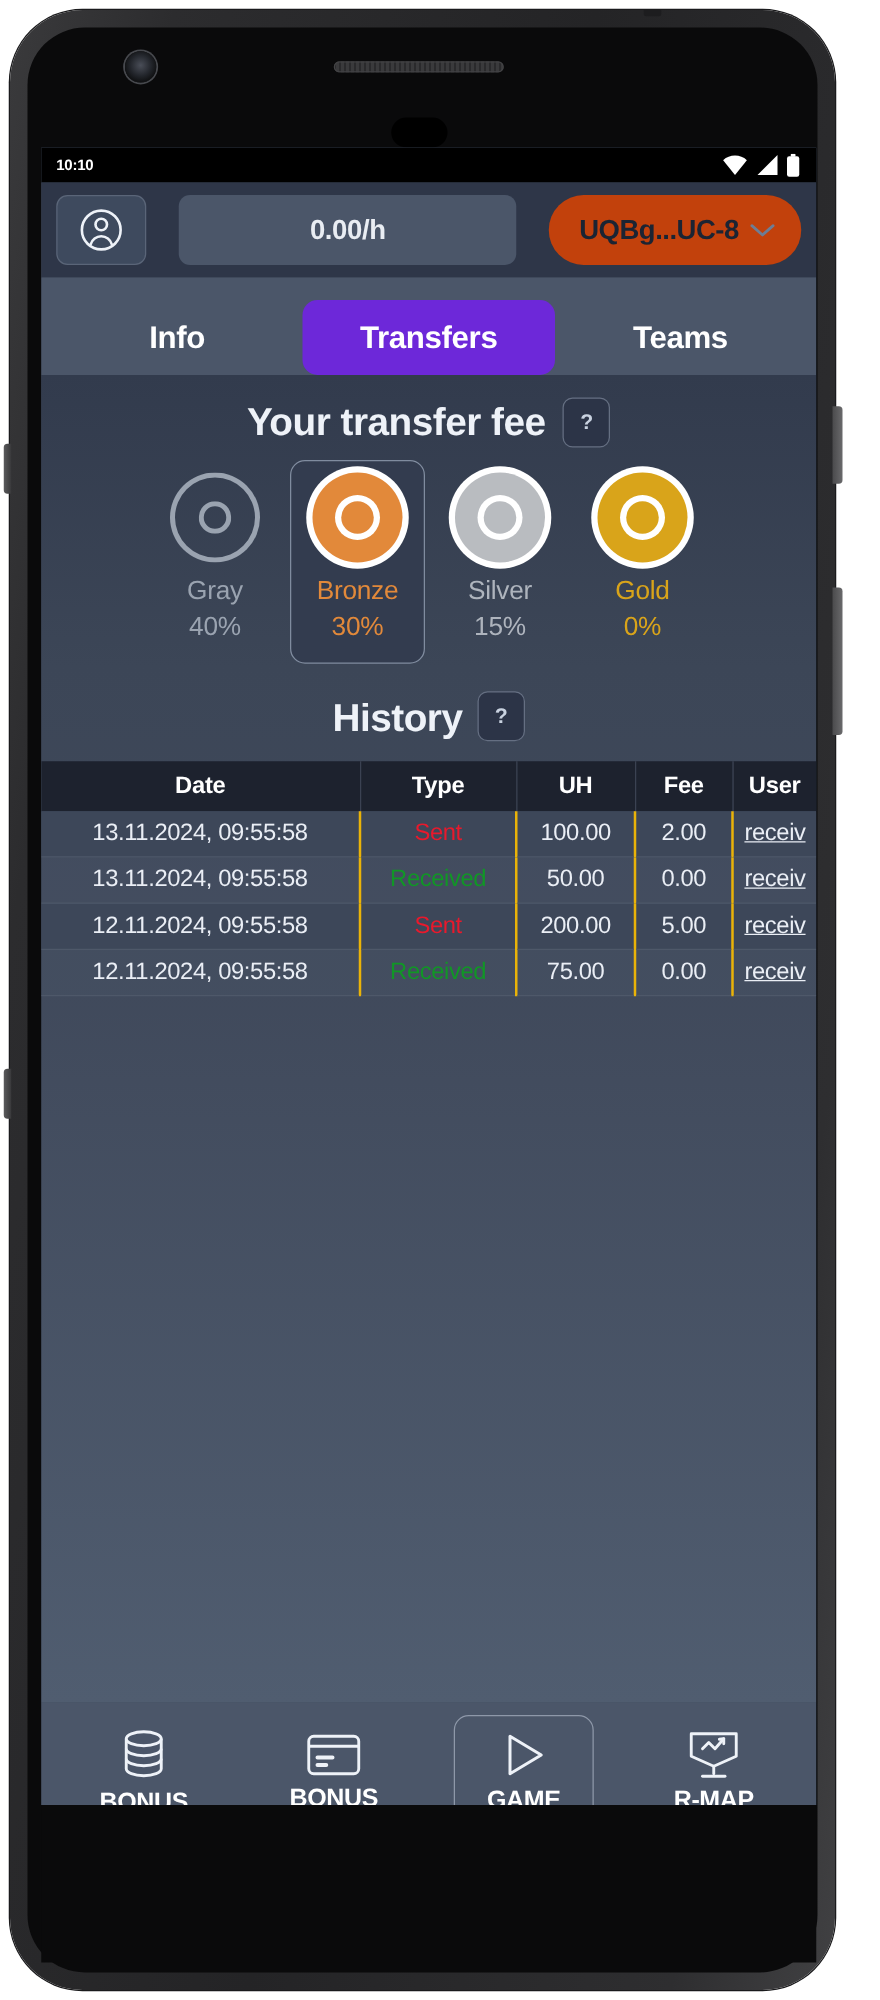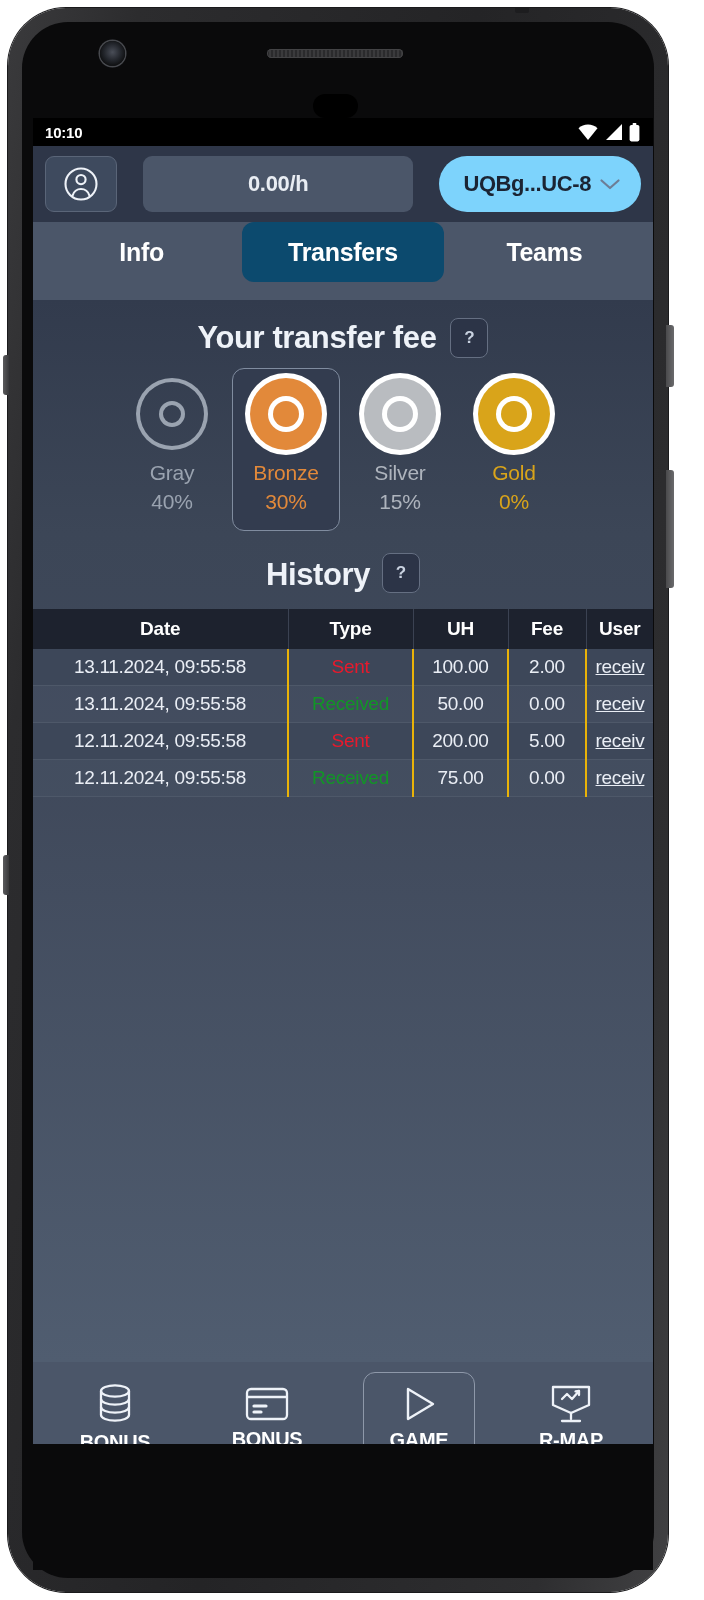--- a/index.html
+++ b/index.html
@@ -126,21 +126,21 @@
   .status-bar {
     height: 28px;
     background: #000000;
     display: flex;
     align-items: center;
     justify-content: space-between;
     padding: 0 13px 0 12px;
   }
   .status-time {
     color: #ffffff;
-    font-size: 15px;
+    font-size: 12px;
     font-weight: bold;
     letter-spacing: -0.2px;
   }
   .status-icons {
     display: flex;
     align-items: center;
     gap: 5px;
   }
 
   
@@ -173,59 +173,59 @@
     justify-content: center;
   }
   .rate-text {
     color: #e9edf3;
     font-size: 22px;
     font-weight: bold;
     letter-spacing: -0.3px;
   }
   .wallet-pill {
     height: 56px;
-    background: #7dd3fc;
+    background: #c2410c;
     border-radius: 28px;
     display: flex;
     align-items: center;
     gap: 8px;
     padding: 0 20px 0 24px;
     flex-shrink: 0;
   }
   .wallet-text {
     color: #1b2433;
     font-size: 22px;
     font-weight: bold;
     letter-spacing: -0.4px;
     white-space: nowrap;
   }
 
   
   .tab-row {
     height: 78px;
     background: #4b5669;
     display: flex;
-    align-items: flex-start;
+    align-items: flex-end;
     justify-content: space-around;
     padding: 0 8px;
   }
   .tab {
     flex: 1;
     height: 60px;
     display: flex;
     align-items: center;
     justify-content: center;
     border-radius: 12px;
     color: #ffffff;
     font-size: 25px;
     font-weight: bold;
     letter-spacing: -0.3px;
     background: transparent;
   }
-  .tab.active { background: #0c4a6e; }
+  .tab.active { background: #6d28d9; }
 
   
   .content {
     height: 1062px;
     background: linear-gradient(180deg, #323b4d 0%, #3c4657 22%, #46506280 48%, #505d70 100%);
     position: relative;
   }
 
   .section-title-row {
     display: flex;

